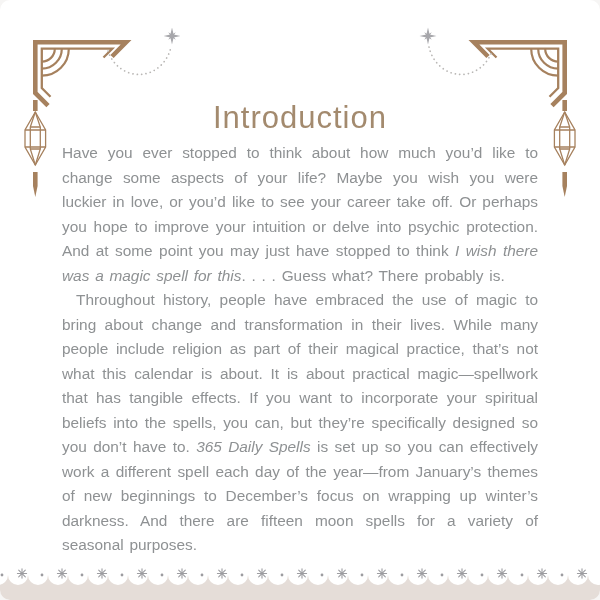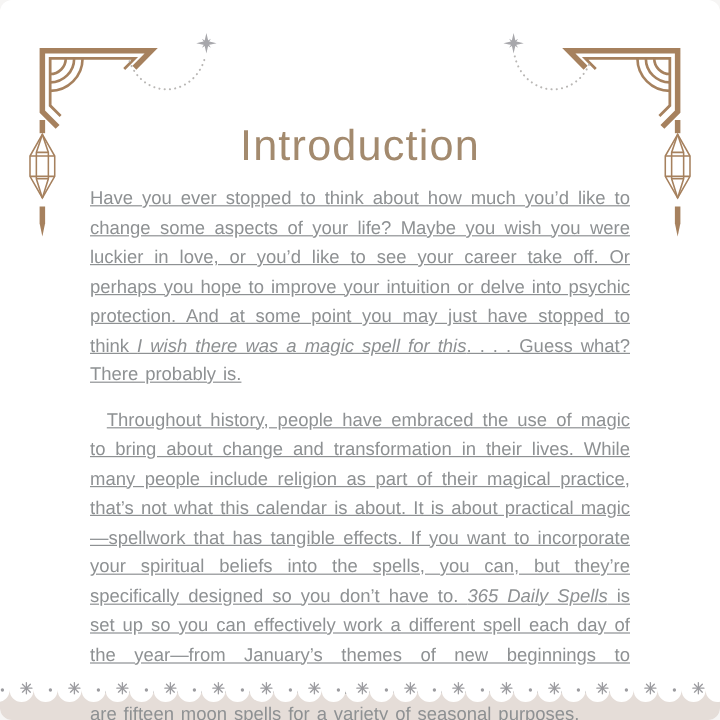--- a/index.html
+++ b/index.html
@@ -18,35 +18,35 @@
   }
   .decor-svg{
     position:absolute;left:0;top:0;width:600px;height:600px;
     display:block;
   }
   h1.title{
     position:absolute;
     left:0;right:0;top:100px;
     margin:0;
     text-align:center;
-    font-size:36px;
+    font-size:31px;
     font-weight:400;
     letter-spacing:1px;
     color:var(--title-color,#a38a6e);
   }
   .body-text{
     position:absolute;
     left:62px;right:62px;top:141px;
     color:var(--text-color,#8e9193);
     font-size:15.4px;
     line-height:24.5px;
     text-align:justify;
     word-spacing:1.5px;
   }
-  .body-text p{margin:13px;text-decoration:underline;}
+  .body-text p{margin:0;}
   .body-text p.indent{text-indent:14px;}
   .body-text em{font-style:italic;}
   .band{
     position:absolute;left:0;right:0;bottom:0;height:26px;
     background:var(--band-color,#e5ddd8);
   }
   .scallop-svg{
     position:absolute;left:0;top:560px;width:600px;height:40px;display:block;
   }
 </style>

